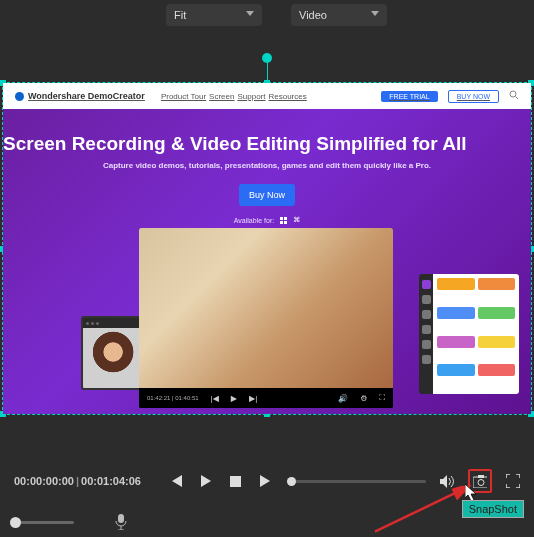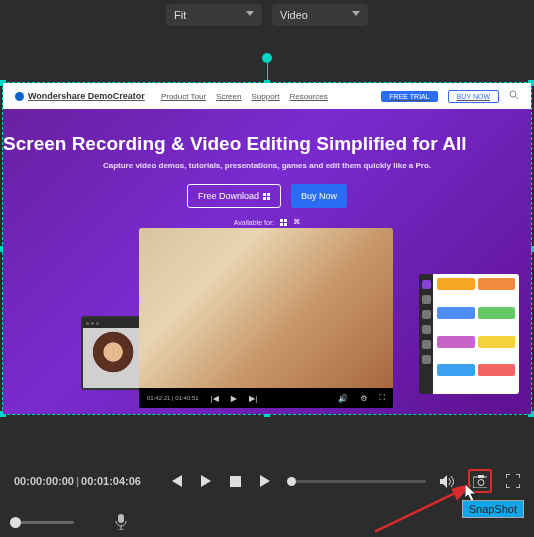--- a/index.html
+++ b/index.html
@@ -1,33 +1,33 @@
 <!DOCTYPE html>
 <html><head>
 <meta charset="utf-8">
 <style>
   html,body{margin:0;padding:0;background:#2c2c2c;font-family:Arial,Helvetica,sans-serif;color:#ddd;overflow:hidden;}
   .stage{width:534px;height:537px;position:relative;background:#2c2c2c;}
   .topbar{height:30px;display:flex;align-items:center;justify-content:center;gap:10px;}
-  .dropdown{background:#3a3a3a;border-radius:4px;height:22px;min-width:80px;display:flex;align-items:center;justify-content:space-between;padding:0 8px;font-size:11px;cursor:pointer;}
+  .dropdown{background:#3a3a3a;border-radius:4px;height:22px;min-width:80px;display:flex;align-items:center;justify-content:space-between;padding:0 8px;font-size:11px;cursor:pointer;margin-left:19px;}
   .chev{width:8px;height:8px;}
   .chev svg{display:block;}
   .canvas-area{position:absolute;left:2px;top:82px;right:2px;height:333px;border:1px dashed #00d4c4;box-sizing:border-box;}
   .handle{position:absolute;width:6px;height:6px;background:#00d4c4;}
   .handle.nw{left:-3px;top:-3px;} .handle.ne{right:-3px;top:-3px;}
   .handle.sw{left:-3px;bottom:-3px;} .handle.se{right:-3px;bottom:-3px;}
   .handle.n{left:50%;top:-3px;margin-left:-3px;} .handle.s{left:50%;bottom:-3px;margin-left:-3px;}
   .handle.w{left:-3px;top:50%;margin-top:-3px;} .handle.e{right:-3px;top:50%;margin-top:-3px;}
   .rot{position:absolute;left:50%;top:-30px;margin-left:-5px;width:10px;height:10px;border-radius:50%;background:#00d4c4;}
   .rot::after{content:"";position:absolute;left:50%;top:10px;width:1px;height:17px;background:#00d4c4;}
   .frame{position:absolute;inset:0;}
   .site-header{height:26px;background:#fff;display:flex;align-items:center;padding:0 12px;gap:10px;font-size:8px;color:#555;text-decoration:underline;}
   .logo{display:flex;align-items:center;gap:4px;font-size:9px;color:#333;font-weight:600;}
   .logo-dot{width:9px;height:9px;border-radius:50%;background:#0b63ce;}
-  .nav-links{display:flex;gap:10px;margin-left:6px;}
+  .nav-links{display:flex;gap:3px;margin-left:6px;}
   .hbtn{font-size:7px;padding:2px 8px;border-radius:2px;}
   .hbtn.trial{background:#2a6df4;color:#fff;}
   .hbtn.buy{border:1px solid #2a6df4;color:#2a6df4;}
   .spacer{flex:1;}
   .hero{height:305px;position:relative;background:linear-gradient(135deg,#6b1fa0 0%,#7a2bd0 40%,#5e1190 100%);overflow:hidden;}
   .hero-title{color:#fff;font-weight:700;font-size:19px;margin-top:24px;}
   .hero-sub{text-align:center;color:#e9d9ff;font-size:8px;margin-top:6px;font-weight:bold;}
   .cta-row{display:flex;justify-content:center;gap:10px;margin-top:14px;}
   .cta{font-size:9px;padding:6px 10px;border-radius:3px;display:flex;align-items:center;gap:4px;}
   .cta.dl{border:1px solid #fff;color:#fff;background:transparent;}
@@ -50,21 +50,21 @@
   .controls{position:absolute;left:0;right:0;top:465px;height:32px;display:flex;align-items:center;padding:0 14px;gap:10px;font-weight:bold;}
   .time{font-size:11px;color:#ccc;}
   .time .sep{color:#888;margin:0 2px;}
   .ctrl-btns{display:flex;align-items:center;gap:16px;margin-left:18px;}
   .ibtn{width:14px;height:14px;display:flex;align-items:center;justify-content:center;cursor:pointer;color:#ddd;}
   .ibtn svg{display:block;}
   .slider{flex:1;height:3px;background:#555;border-radius:2px;margin:0 4px;position:relative;}
   .slider::before{content:"";position:absolute;left:0;top:-3px;width:9px;height:9px;border-radius:50%;background:#ddd;}
   .right-ctrls{display:flex;align-items:center;gap:14px;}
   .snapshot{border:2px solid #d92b2b;padding:3px;border-radius:2px;}
-  .tooltip{position:absolute;right:10px;top:500px;background:#0ea5e9;border:1px solid #aaa;color:#222;font-size:11px;padding:2px 6px;}
+  .tooltip{position:absolute;right:10px;top:500px;background:#14b8a6;border:1px solid #aaa;color:#222;font-size:11px;padding:2px 6px;}
   .arrow{position:absolute;left:370px;top:498px;transform:rotate(-18deg);}
   .arrow svg{display:block;}
   .cursor{position:absolute;left:465px;top:484px;}
   .cursor svg{display:block;}
   .bottom{position:absolute;left:0;right:0;top:508px;height:28px;display:flex;align-items:center;padding:0 14px;gap:40px;}
   .hslider{width:60px;height:3px;background:#666;border-radius:2px;position:relative;}
   .hslider::before{content:"";position:absolute;left:-4px;top:-4px;width:11px;height:11px;border-radius:50%;background:#ddd;}
   .win{width:7px;height:7px;display:inline-grid;grid-template-columns:1fr 1fr;gap:1px;}
   .win span{background:#fff;}
 </style>
@@ -120,29 +120,20 @@
         <span><svg width="10" height="10">
               <circle cx="4" cy="4" r="3" stroke="#888" fill="none"></circle>
               <line x1="6.5" y1="6.5" x2="9" y2="9" stroke="#888"></line>
             </svg></span>
       </div>
 
       <div class="hero">
         <div class="hero-title">Screen Recording &amp; Video Editing Simplified for All</div>
         <div class="hero-sub">Capture video demos, tutorials, presentations, games and edit them quickly like a Pro.</div>
         <div class="cta-row">
-          <div class="cta dl">
-            <span>Free Download</span>
-            <span class="win">
-                <span></span>
-                <span></span>
-                <span></span>
-                <span></span>
-              </span>
-          </div>
           <div class="cta buy">
             <span>Buy Now</span>
           </div>
         </div>
         <div class="avail">
           <span>Available for:</span>
           <span class="win">
               <span></span>
               <span></span>
               <span></span>

